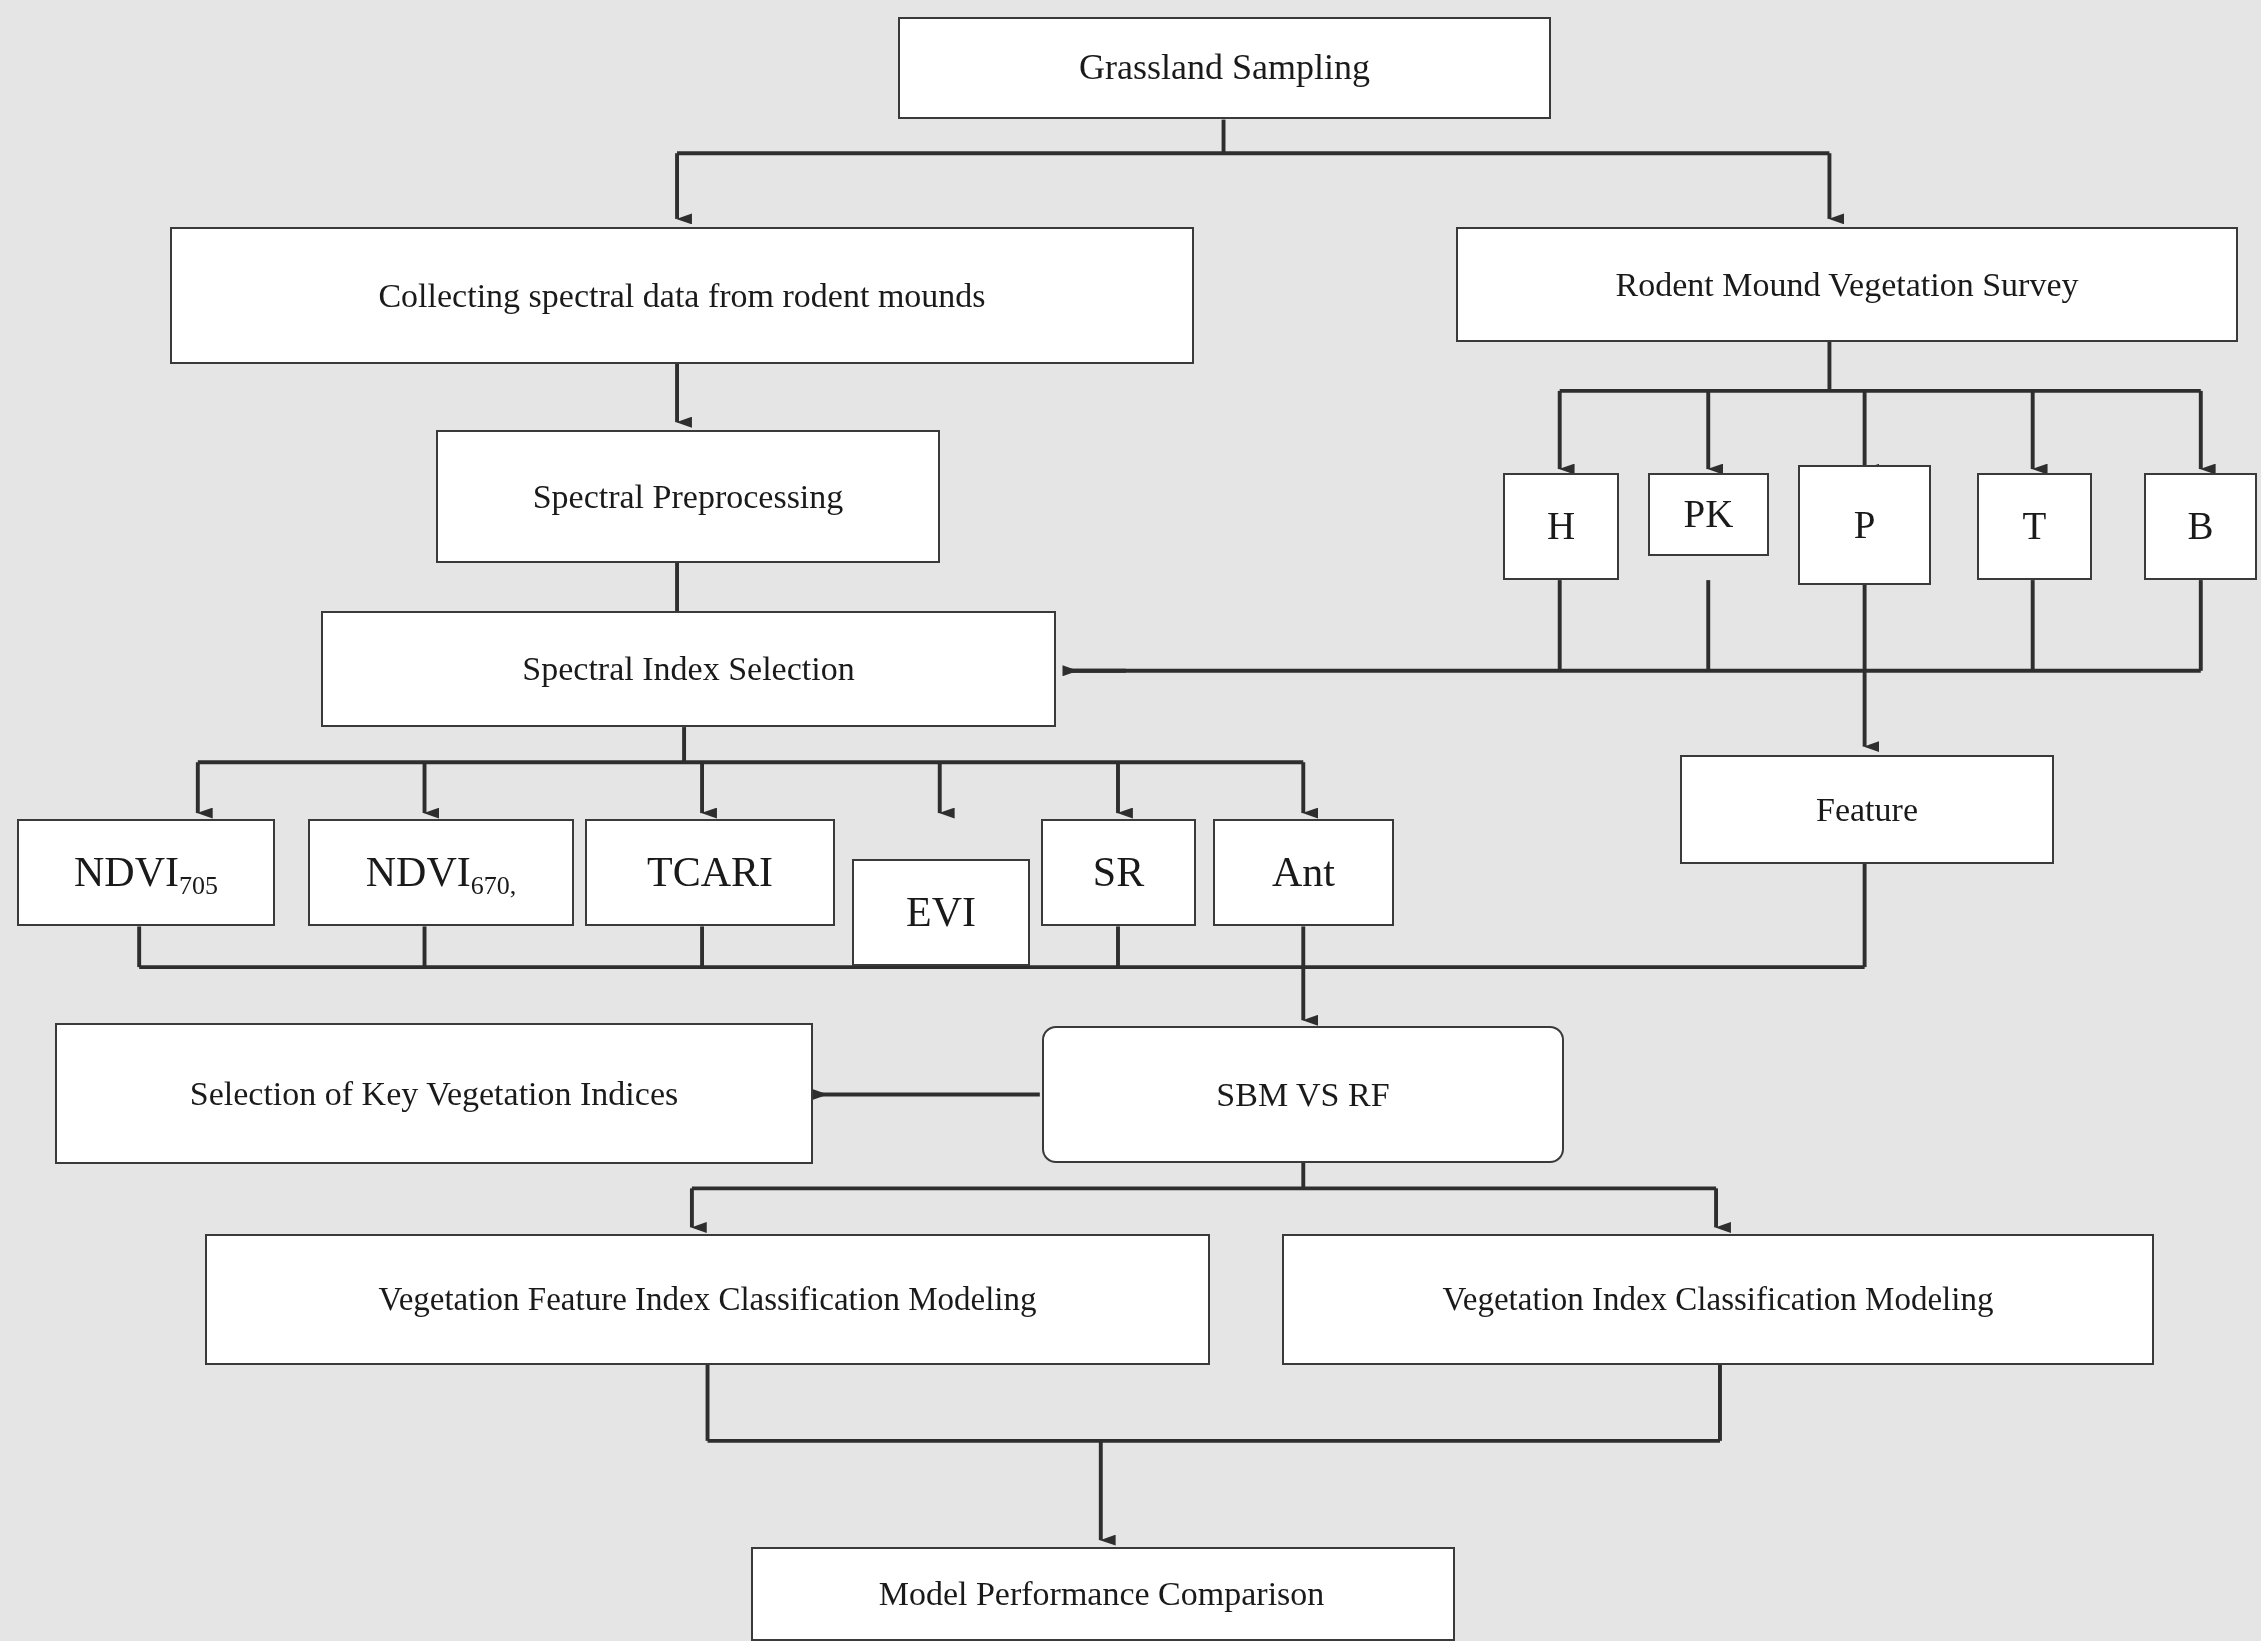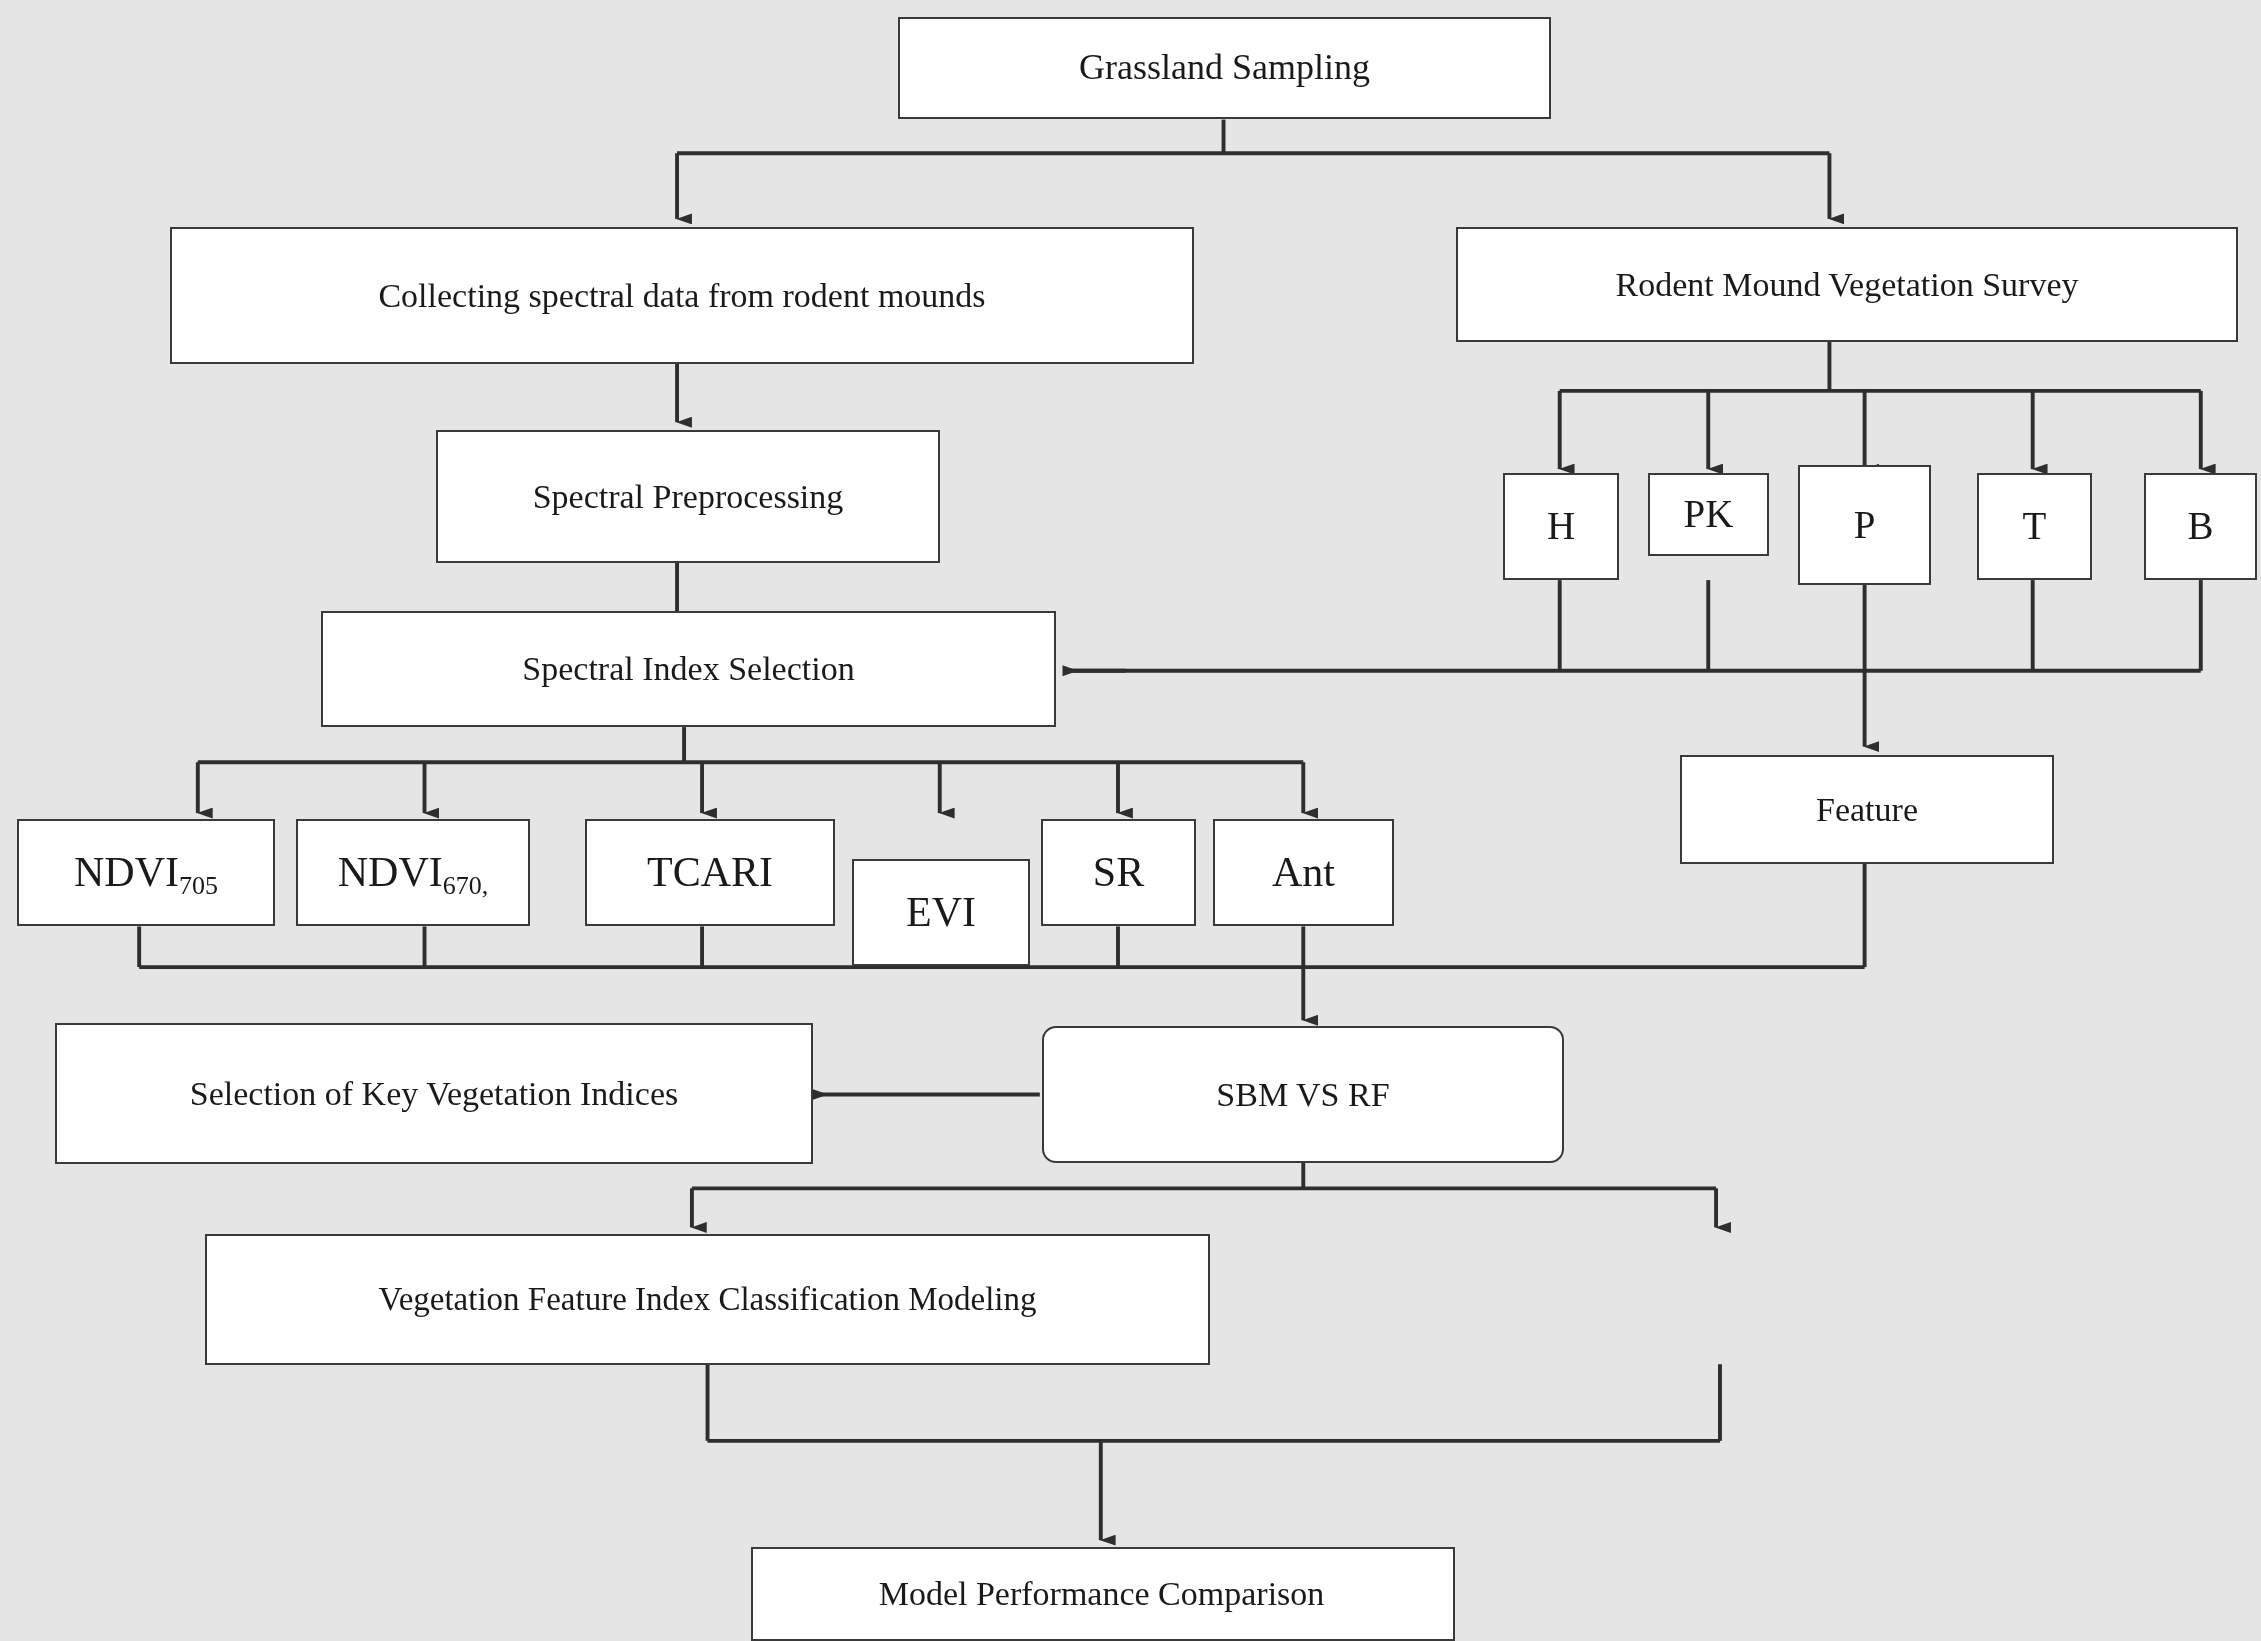--- a/index.html
+++ b/index.html
@@ -169,21 +169,21 @@
 
   <div class="node" style="left:1680px; top:755px; width:374px; height:109px;">
     <span class="lbl t-md">Feature</span>
   </div>
 
   <div class="node" style="left:17px; top:819px; width:258px; height:107px;">
     <span class="lbl t-idx">
       <span>NDVI</span><sub>705</sub>
     </span>
   </div>
-  <div class="node" style="left:296px; top:819px; width:234px; height:107px;">
+  <div class="node" style="left:308px; top:819px; width:266px; height:107px;">
     <span class="lbl t-idx">
       <span>NDVI</span><sub>670,</sub>
     </span>
   </div>
   <div class="node" style="left:585px; top:819px; width:250px; height:107px;">
     <span class="lbl t-idx">TCARI</span>
   </div>
   <div class="node" style="left:852px; top:819px; width:178px; height:107px;margin-top:40px;">
     <span class="lbl t-idx">EVI</span>
   </div>
@@ -199,19 +199,22 @@
   </div>
 
   <div class="node" style="left:1042px; top:1026px; width:522px; height:137px;border-radius:14px;">
     <span class="lbl t-md">SBM VS RF</span>
   </div>
 
   <div class="node" style="left:205px; top:1234px; width:1005px; height:131px;">
     <span class="lbl t-sm">Vegetation Feature Index Classification Modeling</span>
   </div>
 
+  <div class="node" style="left:1282px; top:1234px; width:872px; height:131px;">
+    <span class="lbl t-sm">Vegetation Index Classification Modeling</span>
+  </div>
 
   <div class="node" style="left:751px; top:1547px; width:704px; height:94px;padding-left:8px;">
     <span class="lbl t-md">Model Performance Comparison</span>
   </div>
 
 </div>
 
 
 </body></html>

